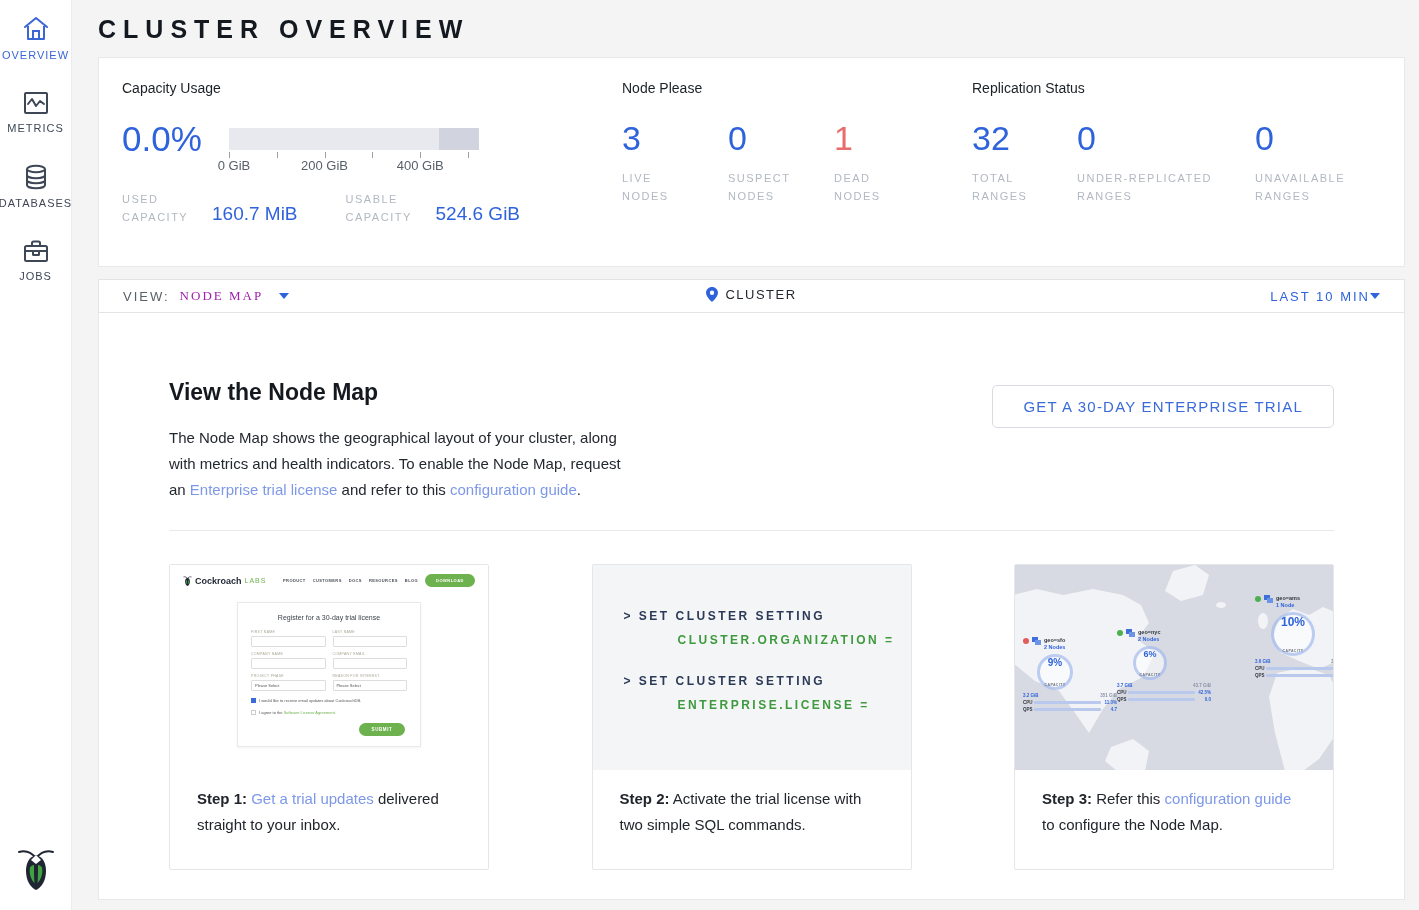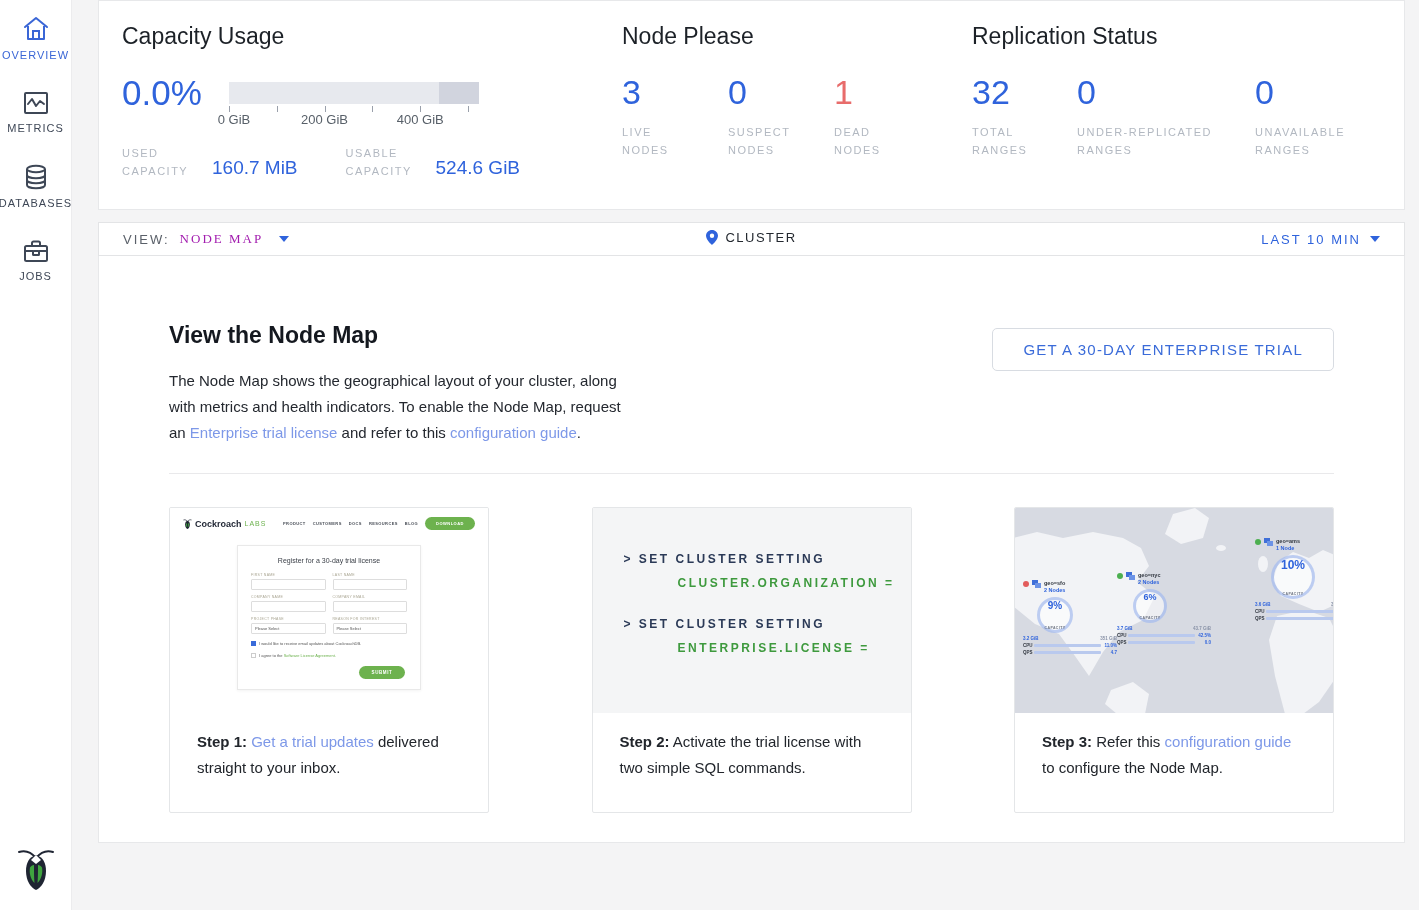--- a/index.html
+++ b/index.html
@@ -18,21 +18,21 @@
   .side-logo { margin-top:auto; margin-bottom:14px; }
 
   
   .content { margin-left:72px; width:1347px; }
   .page-title { padding:15px 0 13px 26px; font-size:25px; font-weight:600;
     letter-spacing:7px; color:#14181f; }
 
   
   .summary-card { margin-left:26px; width:1307px; height:210px; background:#fff;
     border:1px solid #e7e8ea; display:flex; padding:22px 0 0 23px; }
-  .sum-title { font-size:23px; font-weight:500; color:#1c2127; margin-bottom:24px; }
+  .sum-title { font-size:14px; font-weight:500; color:#1c2127; margin-bottom:24px; }
   .sum-label { font-size:11px; letter-spacing:1.5px; color:#b2b8c1; line-height:18px; font-weight:400; }
   .cap-section { width:500px; }
   .cap-row { display:flex; align-items:flex-start; }
   .cap-percent { font-size:35px; color:#2f63dc; width:107px; line-height:38px; }
   .cap-chart { position:relative; width:250px; padding-top:8px; }
   .cap-bar { display:flex; height:22px; width:250px; }
   .cap-bar .seg-light { width:84%; background:#e7e9ee; }
   .cap-bar .seg-dark  { width:16%; background:#d1d4de; }
   .cap-axis { position:relative; height:8px; }
   .cap-axis .tick { position:absolute; top:2px; width:1px; height:6px; background:#9aa0ab; }
@@ -53,21 +53,21 @@
 
   
   .viewbar { margin:12px 0 0 26px; width:1307px; height:34px; background:#fff;
     border:1px solid #e3e4e6; display:flex; align-items:center; padding:0 24px;
     font-size:13px; letter-spacing:2px; }
   .vb-left { flex:1; display:flex; align-items:center; gap:10px; }
   .vb-view-label { color:#5a6069; }
   .vb-view-value { color:#a21caf; display:flex; align-items:center; gap:16px; cursor:pointer;font-family:Liberation Serif, serif; }
   .vb-center { display:flex; align-items:flex-start; gap:7px; color:#23282f; letter-spacing:1.5px; }
   .vb-right { flex:1; display:flex; justify-content:flex-end; }
-  .vb-time { color:#2f63dc; display:flex; align-items:center; gap:9px; cursor:pointer; }
+  .vb-time { color:#2f63dc; display:flex; align-items:center; cursor:pointer; }
   .chev { width:0; height:0; border-left:5px solid transparent; border-right:5px solid transparent;
     border-top:6px solid #2f63dc; display:inline-block; }
 
   
   .main-panel { margin-left:26px; width:1307px; height:587px; background:#fff;
     border:1px solid #e7e8ea; border-top:none; padding:66px 70px 0; }
   .intro-row { display:flex; justify-content:space-between; align-items:flex-start; }
   .intro-h { font-size:23px; font-weight:600; color:#14181f; margin-bottom:19px; }
   .intro-p { width:458px; font-size:15px; line-height:26px; color:#24282f; }
   a.lite { color:#7d98e8; text-decoration:none; cursor:pointer; }
@@ -189,20 +189,21 @@
       <path d="M19 9 C26 11 29 17 29 25 C29 35 24 42 19 44 C14 42 9 35 9 25 C9 17 12 11 19 9 Z" fill="#1f2533"></path>
       <path d="M19 9 L24 14 L19 18 L14 14 Z" fill="#fff"></path>
       <path d="M17 19 C17 26 17 32 17.5 37 C13.5 33 12 27 13 21.5 C14 19.8 15.4 19.2 17 19 Z" fill="#3fa33f"></path>
       <path d="M21 19 C21 26 21 32 20.5 37 C24.5 33 26 27 25 21.5 C24 19.8 22.6 19.2 21 19 Z" fill="#3fa33f"></path>
     </svg>
   </div>
 </aside>
 
 <div class="content">
 
+  <div class="page-title">CLUSTER OVERVIEW</div>
 
   <section class="summary-card">
 
     <div class="cap-section">
       <div class="sum-title">Capacity Usage</div>
       <div class="cap-row">
         <div class="cap-percent">0.0%</div>
         <div class="cap-chart">
           <div class="cap-bar">
             <div class="seg-light"></div>

